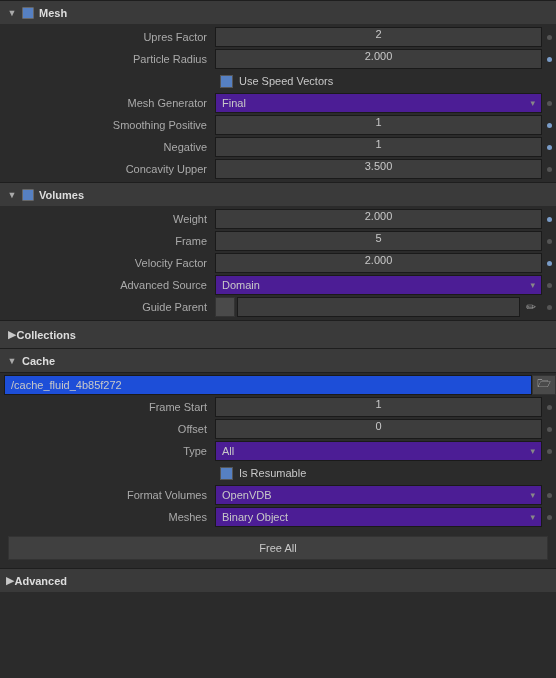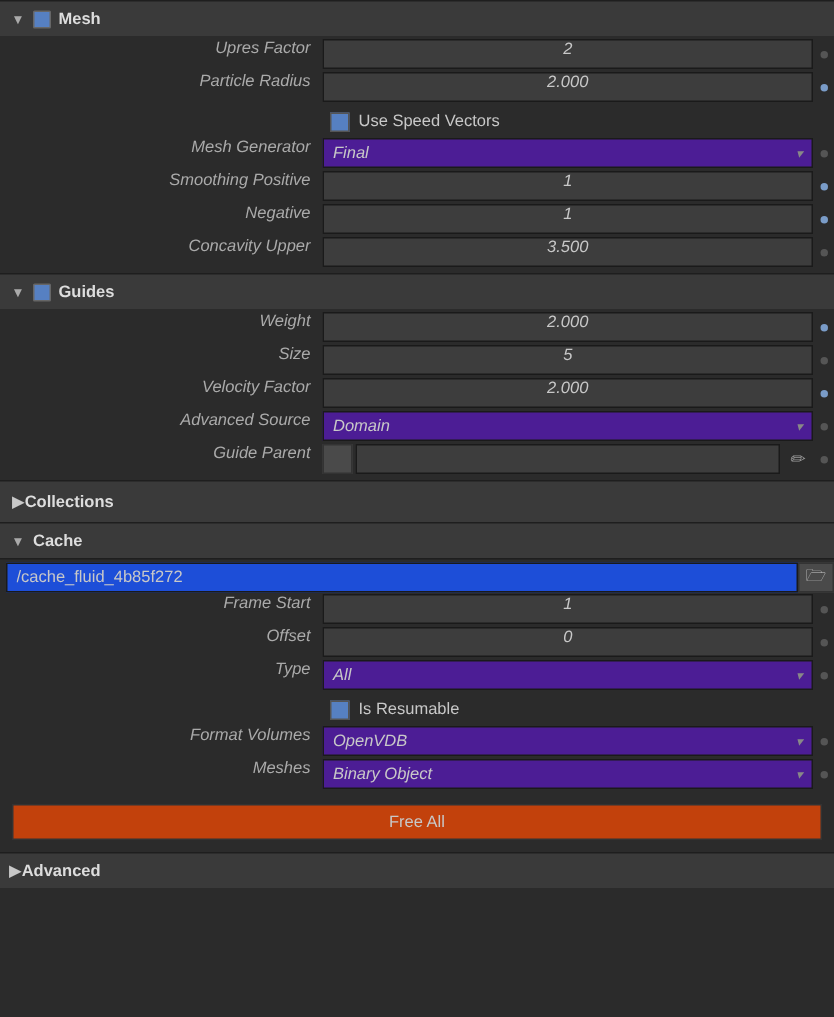--- a/index.html
+++ b/index.html
@@ -46,25 +46,24 @@
     .section-title {
       font-weight: bold;
       font-size: 11px;
       color: #ddd;
     }
     .content {
       padding: 2px 0;
     }
     .row {
       display: flex;
-      align-items: flex-start;
+      align-items: center;
       height: 22px;
       padding: 0 0;
       position: relative;
-      font-style: italic;
     }
     .label {
       text-align: right;
       padding-right: 8px;
       color: #aaa;
       flex-shrink: 0;
       width: 215px;
       font-size: 11px;
     }
     .field-area {
@@ -168,21 +167,21 @@
       border: 1px solid #333;
       display: flex;
       align-items: center;
       justify-content: center;
       cursor: pointer;
       flex-shrink: 0;
     }
     .free-all-btn {
       margin: 4px 4px;
       height: 24px;
-      background: #c2410c;
+      background: #404040;
       border: 1px solid #333;
       color: #c8c8c8;
       font-size: 11px;
       cursor: pointer;
       display: flex;
       align-items: center;
       justify-content: center;
     }
     .advanced-row {
       display: flex;
@@ -295,37 +294,37 @@
       <div class="dot-indicator">
           <div class="dot"></div>
         </div>
     </div>
 
   </div>
 
   <div class="section-header">
     <span class="triangle">▼</span>
     <span class="checkbox"></span>
-    <span class="section-title">Guides</span>
+    <span class="section-title">Volumes</span>
   </div>
 
   <div class="content">
 
     <div class="row">
       <span class="label">Weight</span>
       <div class="field-area">
         <div class="field">2.000</div>
       </div>
       <div class="dot-indicator">
           <div class="dot active"></div>
         </div>
     </div>
 
     <div class="row">
-      <span class="label">Size</span>
+      <span class="label">Frame</span>
       <div class="field-area">
         <div class="field">5</div>
       </div>
       <div class="dot-indicator">
           <div class="dot"></div>
         </div>
     </div>
 
     <div class="row">
       <span class="label">Velocity Factor</span>

